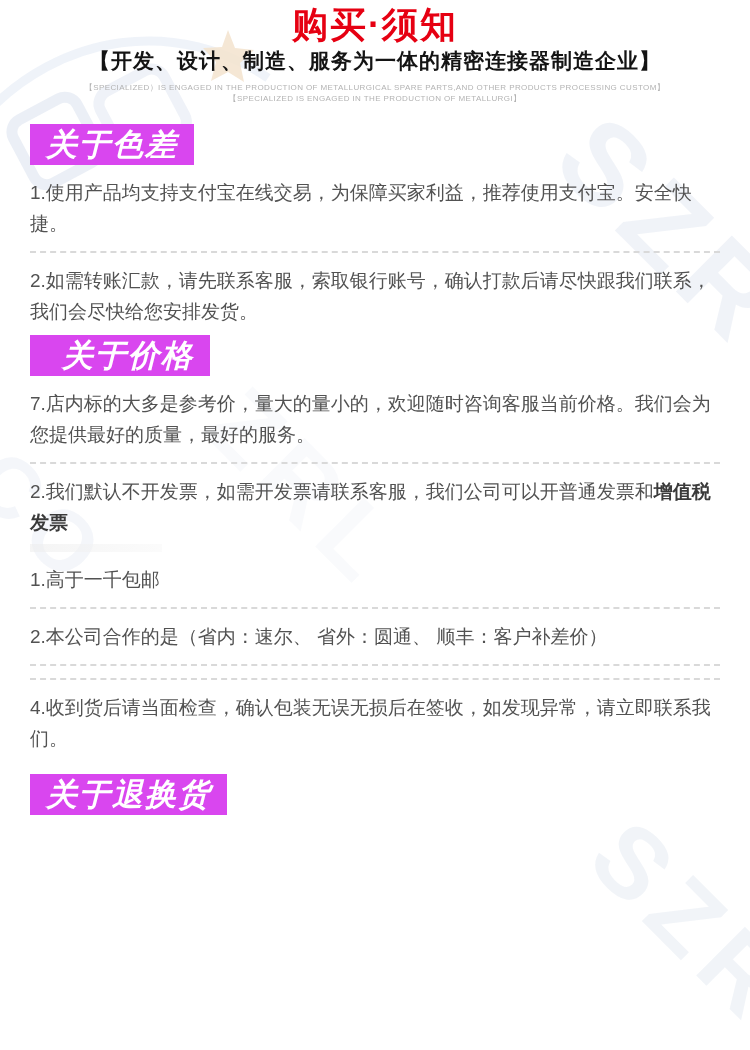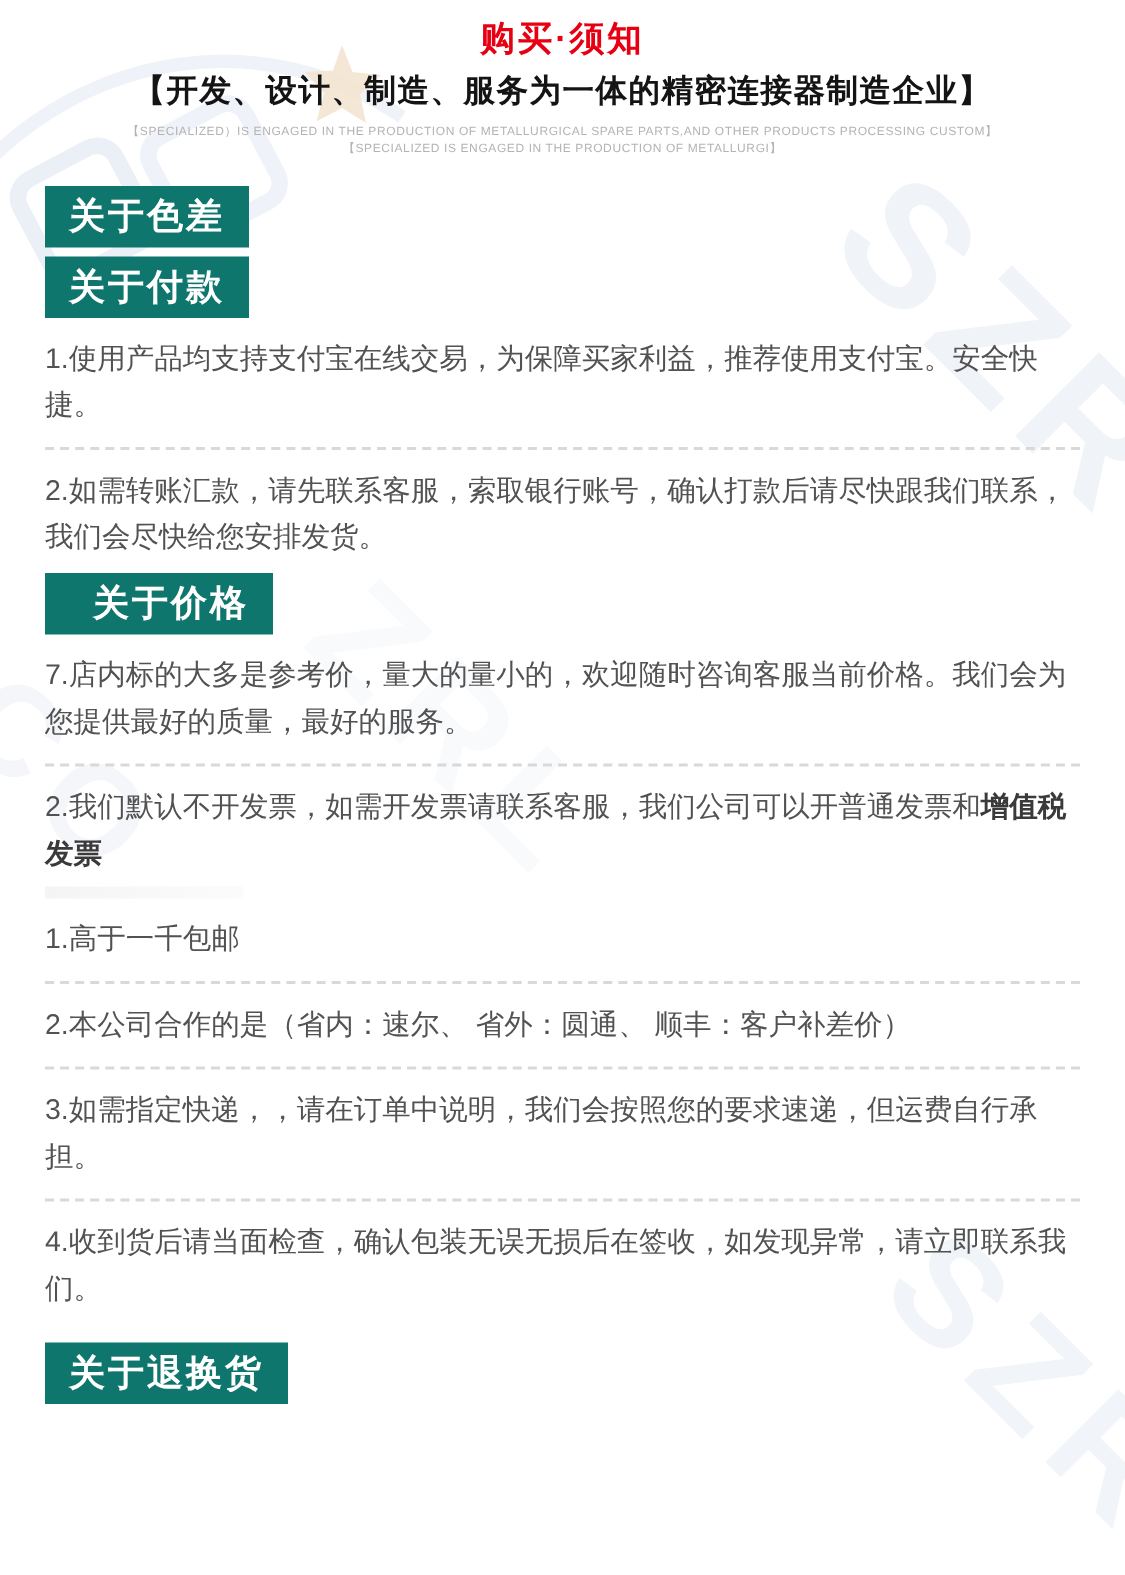--- a/index.html
+++ b/index.html
@@ -25,41 +25,42 @@
   .wm-left-mid    { top: 470px;  left: -35px;  font-size: 85px;  color: rgba(212,221,234,0.26); }
   .wm-center      { top: 430px;  left: 190px;  font-size: 100px; color: rgba(219,226,238,0.18); }
   .wm-bottom-right{ top: 865px;  right: -60px; font-size: 100px; color: rgba(209,218,231,0.30); }
   .wm-logo { position: absolute; top: 0; left: 0; }
 
   
   .content { position: relative; z-index: 1; padding: 0 30px; }
 
   .header { padding-top: 6px; text-align: center; }
   .title {
-    font-size: 23px; line-height: 38px; font-weight: bold;
+    font-size: 36px; line-height: 38px; font-weight: bold;
     color: #e60012; letter-spacing: 2px;
   }
   .subtitle {
     margin-top: 2px; font-size: 21px; line-height: 30px;
     font-weight: bold; color: #141414; letter-spacing: 1px;
   }
   .taglines { margin-top: 6px; }
   .tagline {
     font-size: 8px; line-height: 11px; color: #b3b3b3; letter-spacing: 0.4px;
   }
 
   .badge {
     display: inline-block;
-    background: #0f766e;
+    background: #d946ef;
     color: #ffffff;
-    font-size: 24px;
+    font-size: 31px;
     font-weight: bold;
     line-height: 27px;
     padding: 7px 16px;
     letter-spacing: 2px;
+    font-style: italic;
   }
   .item {
     font-size: 19px;
     line-height: 31px;
     color: #525252;
     margin-top: 12px;
   }
   .bold-tail { font-weight: bold; color: #3a3a3a; }
   hr.divider {
     border: none;
@@ -108,40 +109,38 @@
       <div class="tagline">【SPECIALIZED）IS ENGAGED IN THE PRODUCTION OF METALLURGICAL SPARE PARTS,AND OTHER PRODUCTS PROCESSING CUSTOM】</div>
       <div class="tagline">【SPECIALIZED IS ENGAGED IN THE PRODUCTION OF METALLURGI】</div>
     </div>
   </div>
 
   <div class="section">
     <div class="badge mt20">关于色差</div>
   </div>
 
   <div class="section">
-    <div class="badge mt6">关于付款</div>
     <div class="item">1.使用产品均支持支付宝在线交易，为保障买家利益，推荐使用支付宝。安全快捷。</div>
     <hr class="divider">
     <div class="item">2.如需转账汇款，请先联系客服，索取银行账号，确认打款后请尽快跟我们联系，我们会尽快给您安排发货。</div>
   </div>
 
   <div class="section">
     <div class="badge mt8">关于价格</div>
     <div class="item">7.店内标的大多是参考价，量大的量小的，欢迎随时咨询客服当前价格。我们会为您提供最好的质量，最好的服务。</div>
     <hr class="divider">
     <div class="item"><span>2.我们默认不开发票，如需开发票请联系客服，我们公司可以开普通发票和</span><span class="bold-tail">增值税发票</span></div>
     <div class="faded-artifact"></div>
   </div>
 
   <div class="section">
     <div class="item">1.高于一千包邮</div>
     <hr class="divider">
     <div class="item">2.本公司合作的是（省内：速尔、 省外：圆通、 顺丰：客户补差价）</div>
     <hr class="divider">
-    <div class="item">3.如需指定快递，，请在订单中说明，我们会按照您的要求速递，但运费自行承担。</div>
     <hr class="divider">
     <div class="item">4.收到货后请当面检查，确认包装无误无损后在签收，如发现异常，请立即联系我们。</div>
   </div>
 
   <div class="section">
     <div class="badge mt20">关于退换货</div>
     
     
     
   </div>

